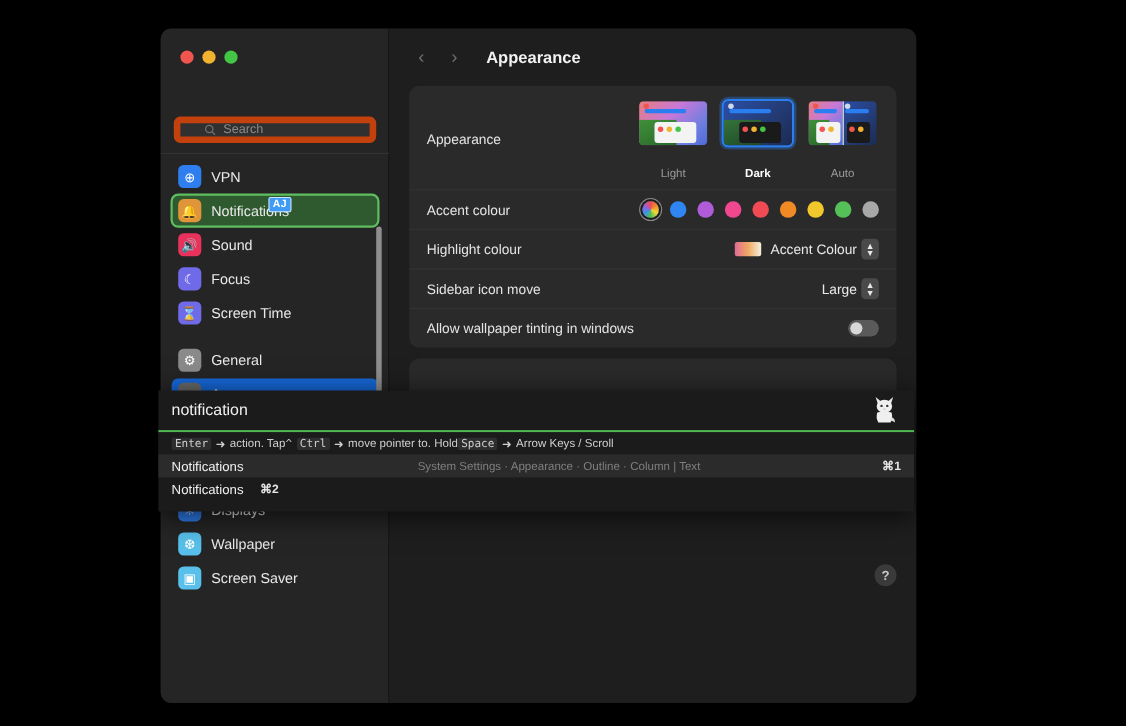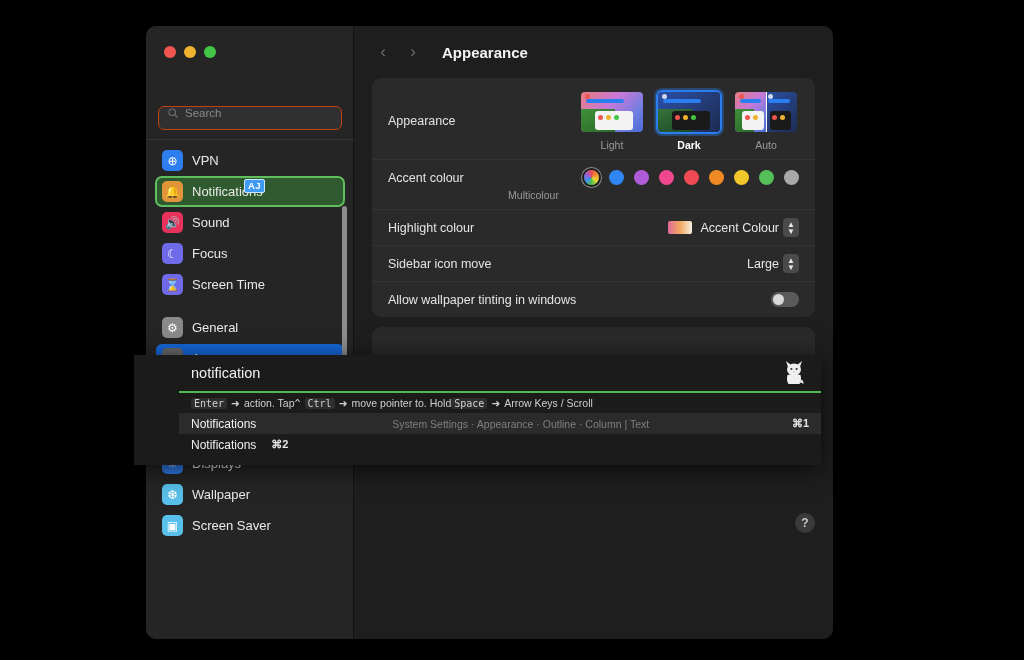--- a/index.html
+++ b/index.html
@@ -21,22 +21,22 @@
   .sidebar{
     position:absolute; left:0; top:0; width:208px; height:613px;
     background:#252525; border-right:1px solid #121212;
   }
   .traffic{ position:absolute; left:18px; top:20px; display:flex; gap:8px; }
   .tl{ width:12px; height:12px; border-radius:50%; }
   .tl.r{ background:#f0554f; } .tl.y{ background:#f0b32f; } .tl.g{ background:#43c645; }
 
   .searchbox{
     position:absolute; left:12px; top:80px; width:184px; height:24px;
-    background:#303030; border:1px solid #c2410c; border-radius:6px;
-    display:flex; align-items:flex-start; padding:0 8px; gap:6px;
+    background:#303030; border:6px solid #c2410c; border-radius:6px;
+    display:flex; align-items:flex-end; padding:0 21px; gap:6px;
   }
   .searchbox .mag{ width:12px; height:12px; flex:none; opacity:.6; }
   .searchbox input{
     flex:1; background:transparent; border:none; outline:none;
     color:#e8e8e8; font-size:11.5px; font-family:"Liberation Sans", sans-serif;
   }
   .searchbox input::placeholder{ color:#8a8a8a; }
   .sb-divider{ position:absolute; left:0; top:113px; width:208px; height:1px; background:#333; }
 
   .navlist{
@@ -80,21 +80,21 @@
   .row{
     display:flex; align-items:center; min-height:36px; padding:0 16px;
     border-top:1px solid #343434;
   }
   .row:first-child{ border-top:none; }
   .row .lbl{ font-size:12.5px; color:#e4e4e4; flex:1; white-space:nowrap; }
 
   
   .appearance-row{ padding:12px 16px 8px; }
   .thumbs{ display:flex; gap:11px; }
-  .thumbwrap{ display:flex; flex-direction:column; align-items:center; gap:5px; }
+  .thumbwrap{ display:flex; flex-direction:column; align-items:center; gap:18px; }
   .thumb{ width:66px; height:44px; border-radius:6px; overflow:hidden; position:relative;
           border:2px solid transparent; }
   .thumb.sel{ border-color:#2a7ef0; box-shadow:0 0 0 2px rgba(42,126,240,.35); }
   .thumb .half{ position:absolute; top:0; bottom:0; width:100%; }
   .thumb .wallL{ background:linear-gradient(135deg,#e87d7d 0%,#c878d8 40%,#6f7fe0 75%,#4d6ad8 100%); }
   .thumb .wallD{ background:linear-gradient(135deg,#2a4fa8 0%,#26407f 45%,#1b2b52 100%); }
   .thumb .grass{ position:absolute; left:0; bottom:0; width:55%; height:58%;
                  background:linear-gradient(160deg,#3f8f3a,#2b6b2a); }
   .thumb .bar{ position:absolute; left:8%; top:18%; width:62%; height:10%; border-radius:2px;
                background:#2a7ef0; }
@@ -141,22 +141,22 @@
   .radiorow .rl{ font-size:12.5px; color:#e4e4e4; }
 
   .helpbtn{
     position:absolute; right:18px; bottom:106px; width:20px; height:20px; border-radius:50%;
     background:#3a3a3a; color:#c8c8c8; font-size:12px; font-weight:bold;
     display:flex; align-items:center; justify-content:center;
   }
 
   
   .palette{
-    position:absolute; left:134px; top:355px; width:687px; height:110px;
-    background:#1b1b1b; box-shadow:0 4px 24px rgba(0,0,0,.7);padding-left:45px;
+    position:absolute; left:144px; top:355px; width:687px; height:110px;
+    background:#1b1b1b; box-shadow:0 4px 24px rgba(0,0,0,.7);
   }
   .pal-query{
     height:36px; display:flex; align-items:center; padding:0 12px;
     position:relative;
   }
   .pal-query .qtext{ font-size:14.5px; color:#f0f0f0; }
   .pal-cat{ position:absolute; right:14px; top:4px; width:26px; height:28px; }
   .pal-rule{ height:2px; background:#4fb84f; }
   .pal-hint{
     height:20px; display:flex; align-items:center; padding:0 12px;
@@ -338,21 +338,20 @@
                 <span class="sw" style="background: rgb(47, 134, 240);"></span>
                 <span class="sw" style="background: rgb(176, 92, 216);"></span>
                 <span class="sw" style="background: rgb(240, 71, 143);"></span>
                 <span class="sw" style="background: rgb(240, 75, 85);"></span>
                 <span class="sw" style="background: rgb(240, 138, 37);"></span>
                 <span class="sw" style="background: rgb(242, 199, 44);"></span>
                 <span class="sw" style="background: rgb(85, 191, 88);"></span>
                 <span class="sw" style="background: rgb(168, 168, 168);"></span>
               </div>
           </div>
-          <div class="accent-caption">Multicolour</div>
         </div>
 
         <div class="row">
           <span class="lbl">Highlight colour</span>
           <div class="popup">
             <span class="grad"></span>
             <span class="val">Accent Colour</span>
             <span class="stepper">▲<br>▼</span>
           </div>
         </div>

